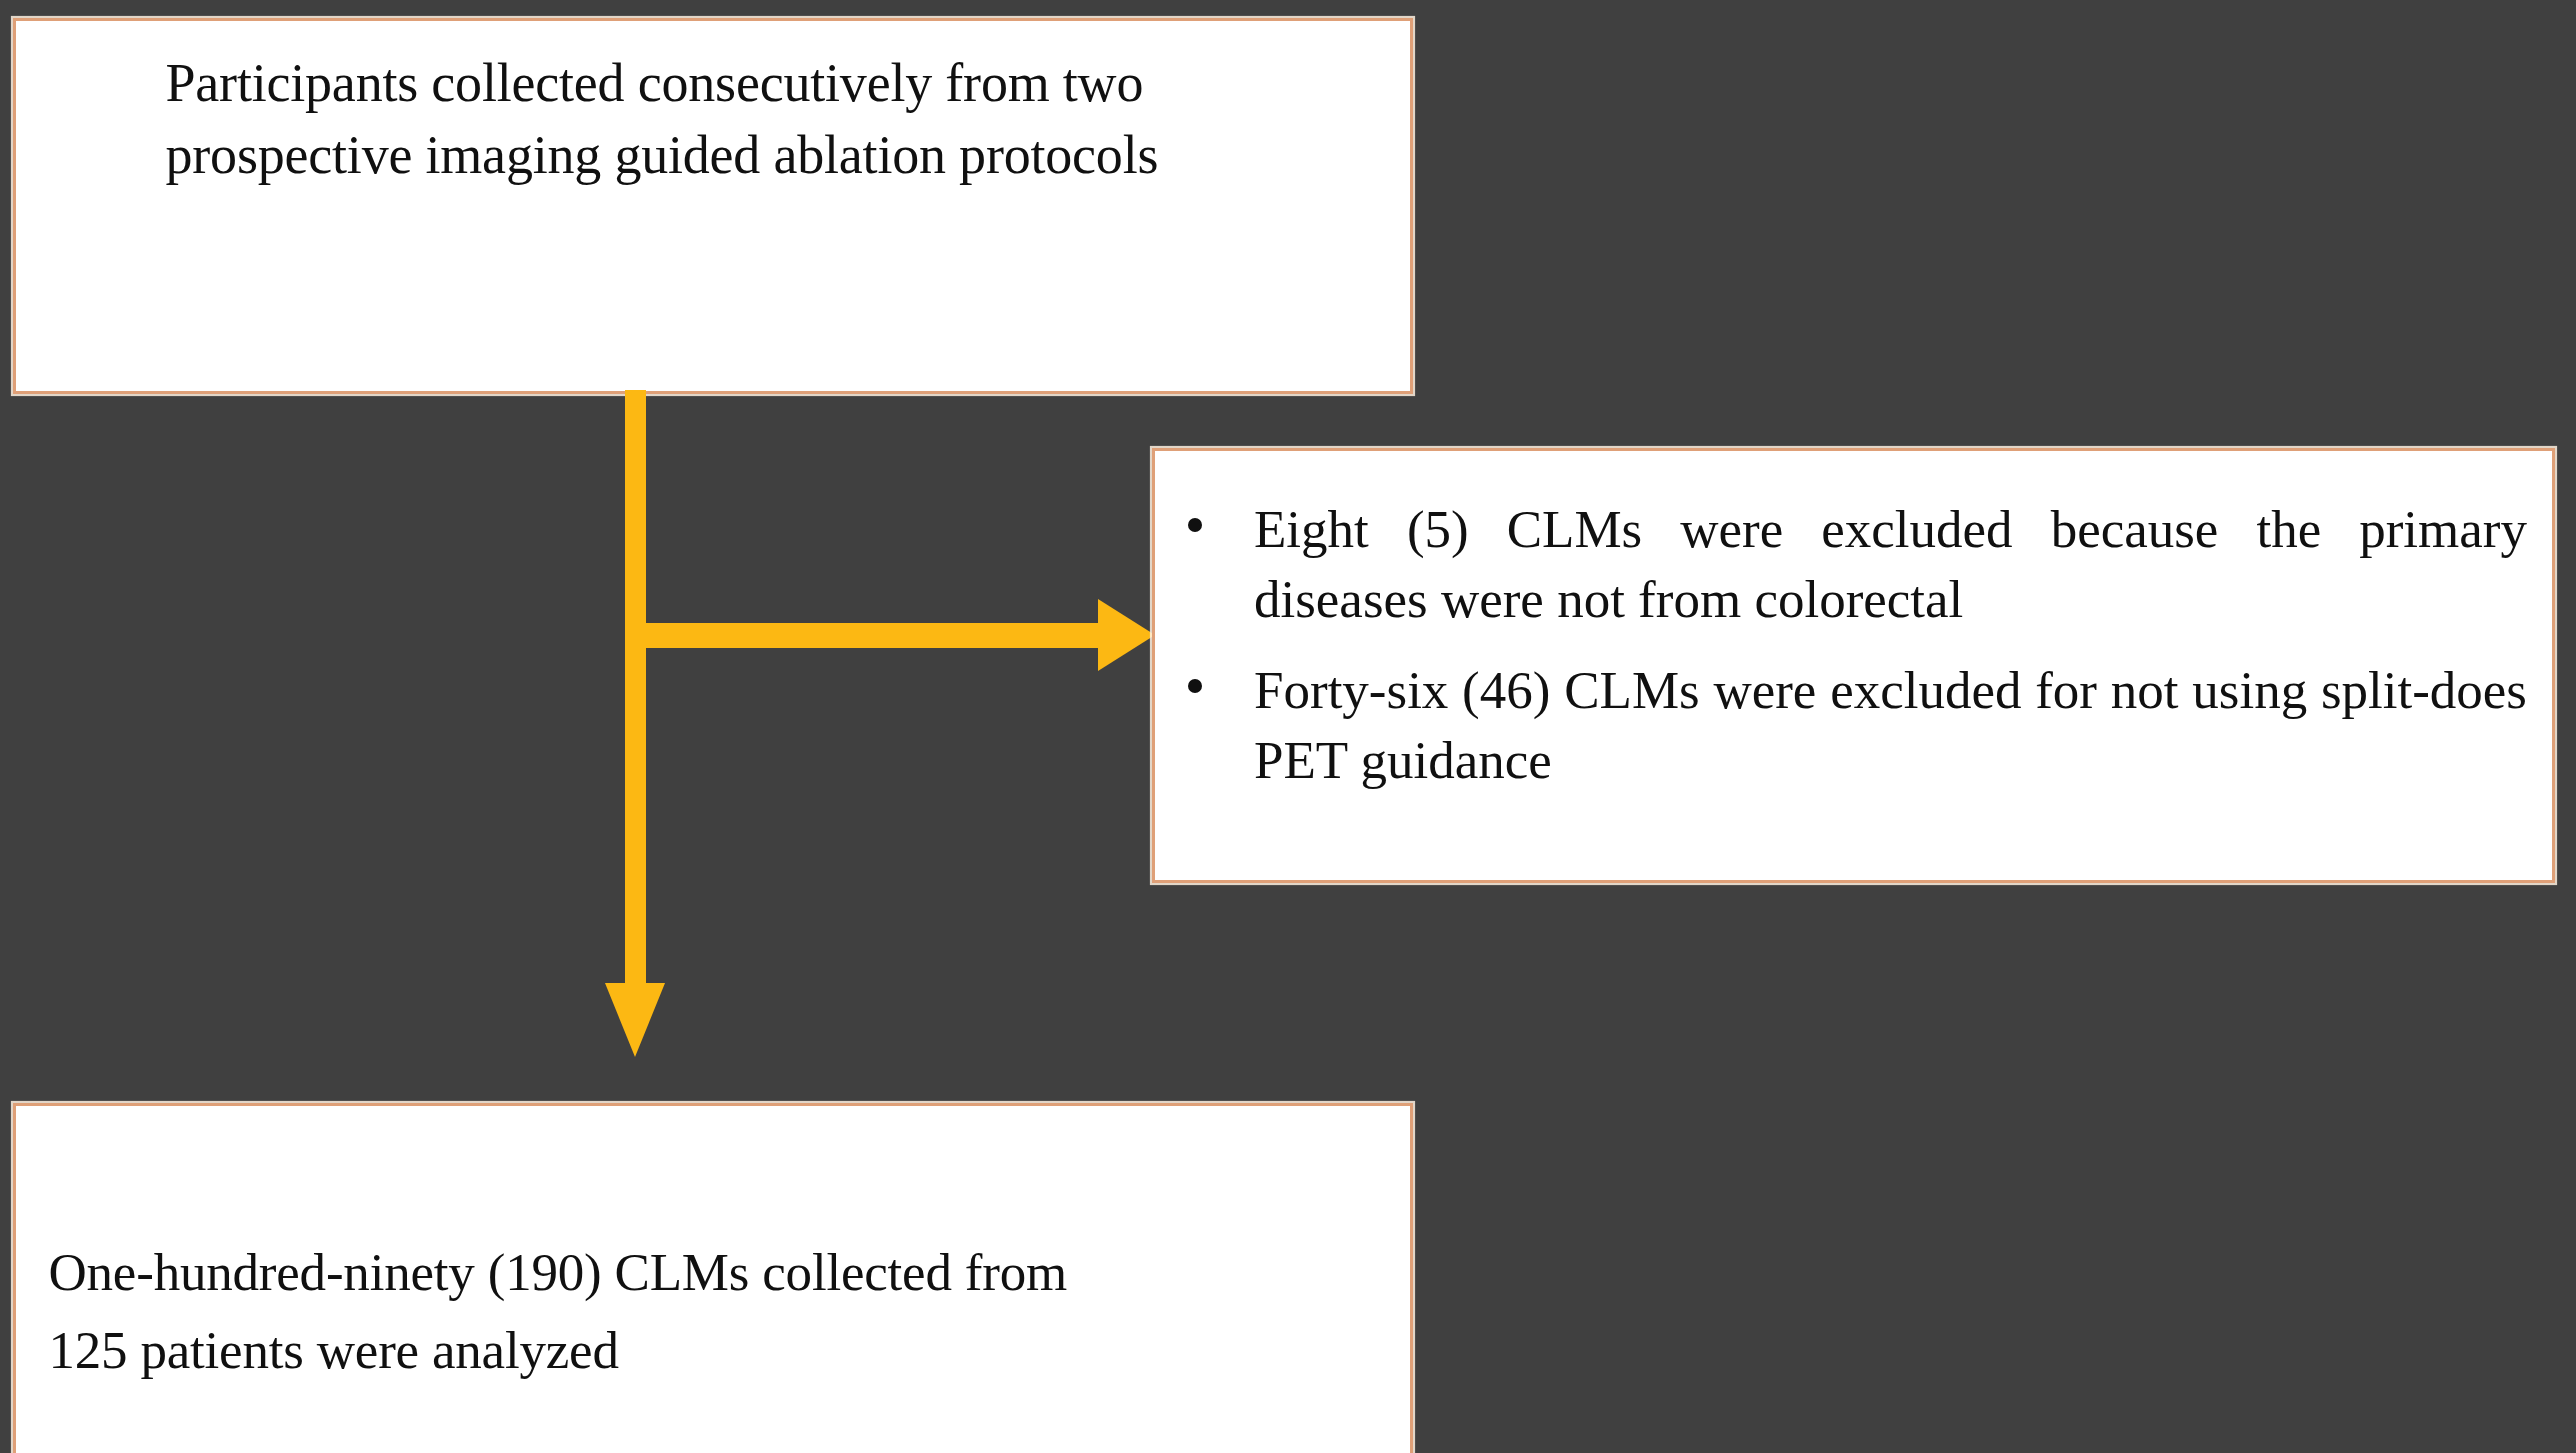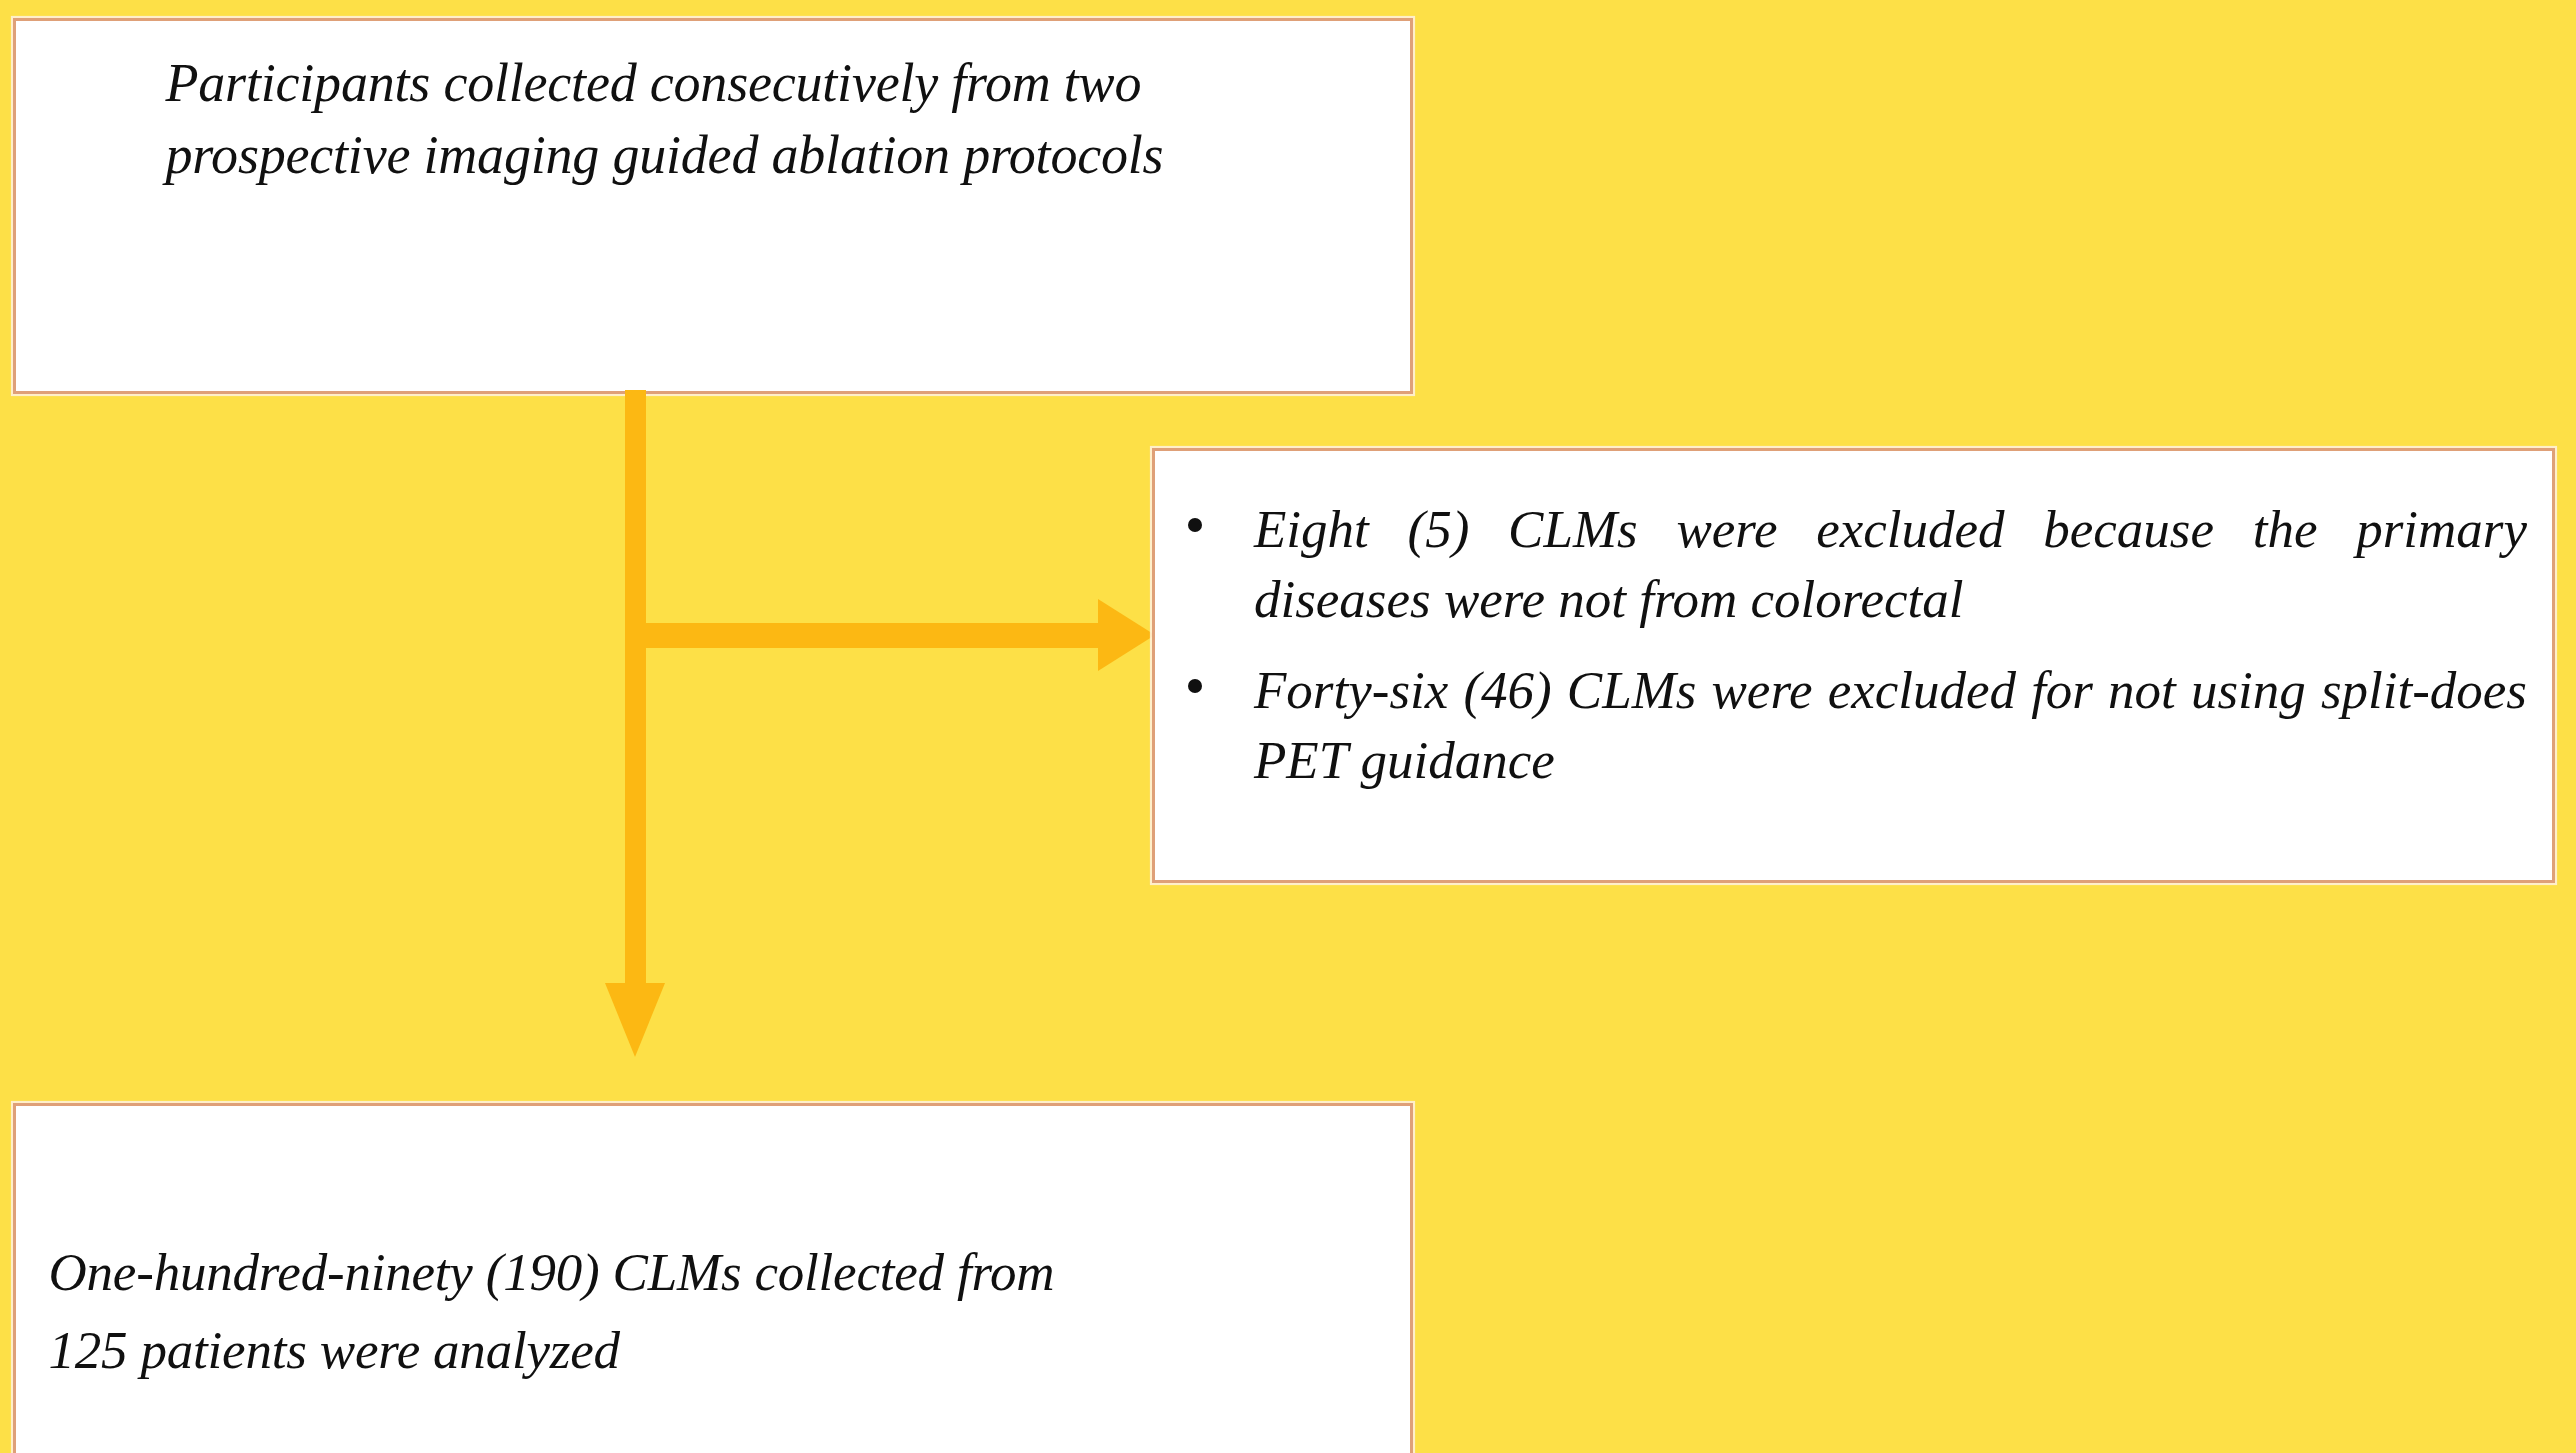--- a/index.html
+++ b/index.html
@@ -5,24 +5,23 @@
 <style>
   html, body {
     margin: 0;
     padding: 0;
     background: #ffffff;
   }
   #canvas {
     position: relative;
     width: 2576px;
     height: 1454px;
-    background: #fde047;
+    background: #404040;
     overflow: hidden;
     font-family: "Liberation Serif", "DejaVu Serif", serif;
-    font-style: italic;
   }
 
   
   .flow-box {
     position: absolute;
     box-sizing: border-box;
     background: #ffffff;
     border: 3.5px solid #dfa078;
     box-shadow: 0 0 0 2.1px rgba(255, 241, 224, 0.85);
   }

